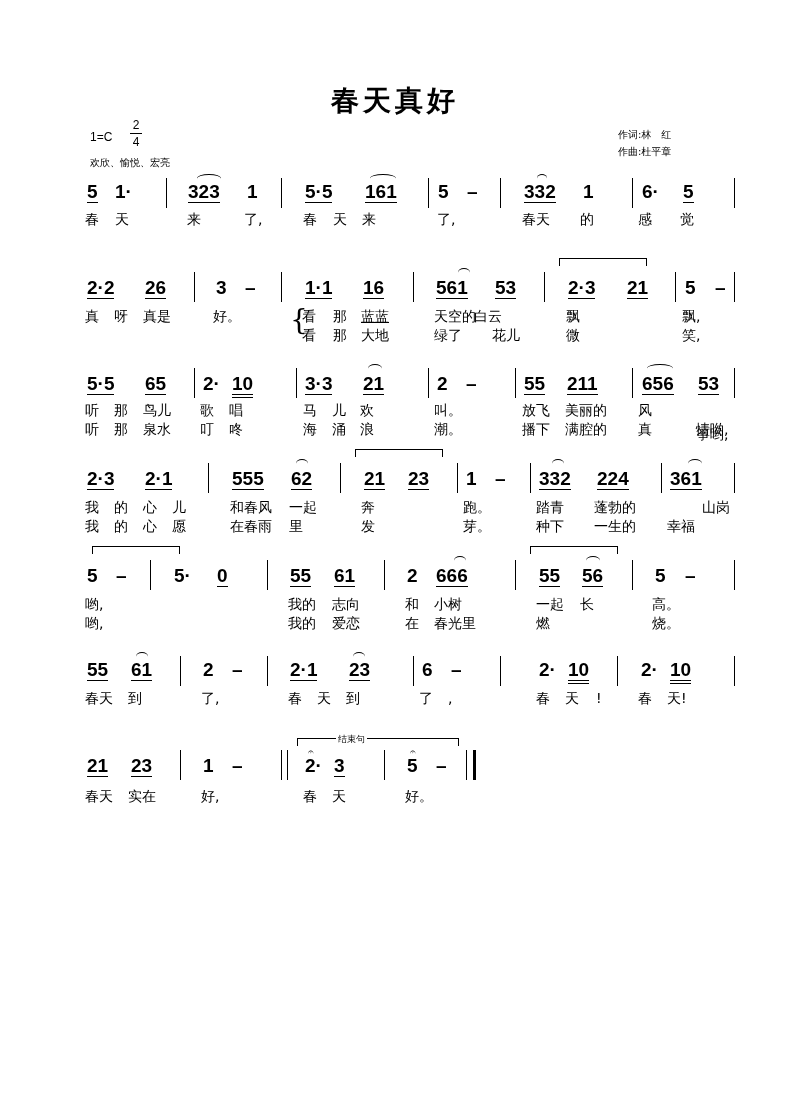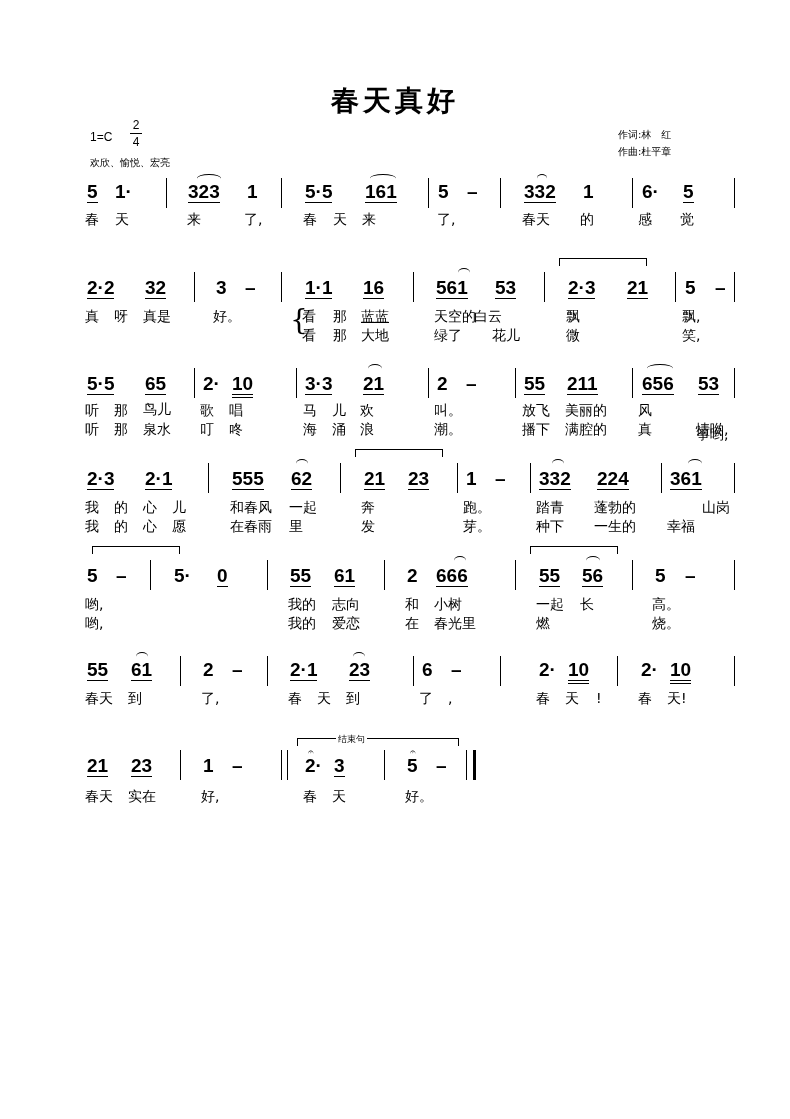--- a/index.html
+++ b/index.html
@@ -72,21 +72,21 @@
   <span class="lyric" style="left:362px;top:33px;">来</span>
   <span class="lyric" style="left:437px;top:33px;">了,</span>
   <span class="lyric" style="left:522px;top:33px;">春天</span>
   <span class="lyric" style="left:580px;top:33px;">的</span>
   <span class="lyric" style="left:638px;top:33px;">感</span>
   <span class="lyric" style="left:680px;top:33px;">觉</span>
 </div>
 
 <div class="row" style="top:272px;">
   <span class="note ul1" style="left:87px;top:6px;">2·2</span>
-  <span class="note ul1" style="left:145px;top:6px;">32</span>
+  <span class="note ul1" style="left:145px;top:6px;">26</span>
   <div class="barline" style="left:194px;top:0;"></div>
   <span class="note" style="left:216px;top:6px;">3</span>
   <span class="note" style="left:245px;top:6px;">–</span>
   <div class="barline" style="left:281px;top:0;"></div>
   <span class="note ul1" style="left:305px;top:6px;">1·1</span>
   <span class="note ul1" style="left:363px;top:6px;">16</span>
   <div class="barline" style="left:413px;top:0;"></div>
   <span class="slur" style="left:458px;top:-4px;width:12px;"></span>
   <span class="note ul1" style="left:436px;top:6px;">561</span>
   <span class="note ul1" style="left:495px;top:6px;">53</span>
@@ -135,21 +135,21 @@
   <div class="barline" style="left:515px;top:0;"></div>
   <span class="note ul1" style="left:524px;top:6px;">55</span>
   <span class="note ul1" style="left:567px;top:6px;">211</span>
   <div class="barline" style="left:632px;top:0;"></div>
   <span class="slur" style="left:647px;top:-4px;width:26px;"></span>
   <span class="note ul1" style="left:642px;top:6px;">656</span>
   <span class="note ul1" style="left:698px;top:6px;">53</span>
   <div class="barline" style="left:734px;top:0;"></div>
   <span class="lyric" style="left:85px;top:34px;">听</span>
   <span class="lyric" style="left:114px;top:34px;">那</span>
-  <span class="lyric" style="left:143px;top:34px;font-family:Liberation Mono, monospace;">鸟儿</span>
+  <span class="lyric" style="left:143px;top:34px;">鸟儿</span>
   <span class="lyric" style="left:200px;top:34px;">歌</span>
   <span class="lyric" style="left:229px;top:34px;">唱</span>
   <span class="lyric" style="left:303px;top:34px;">马</span>
   <span class="lyric" style="left:332px;top:34px;">儿</span>
   <span class="lyric" style="left:360px;top:34px;">欢</span>
   <span class="lyric" style="left:434px;top:34px;">叫。</span>
   <span class="lyric" style="left:522px;top:34px;">放飞</span>
   <span class="lyric" style="left:565px;top:34px;">美丽的</span>
   <span class="lyric" style="left:638px;top:34px;">风</span>
   <span class="lyric" style="left:696px;top:34px;margin-top:24px;">筝哟,</span>

